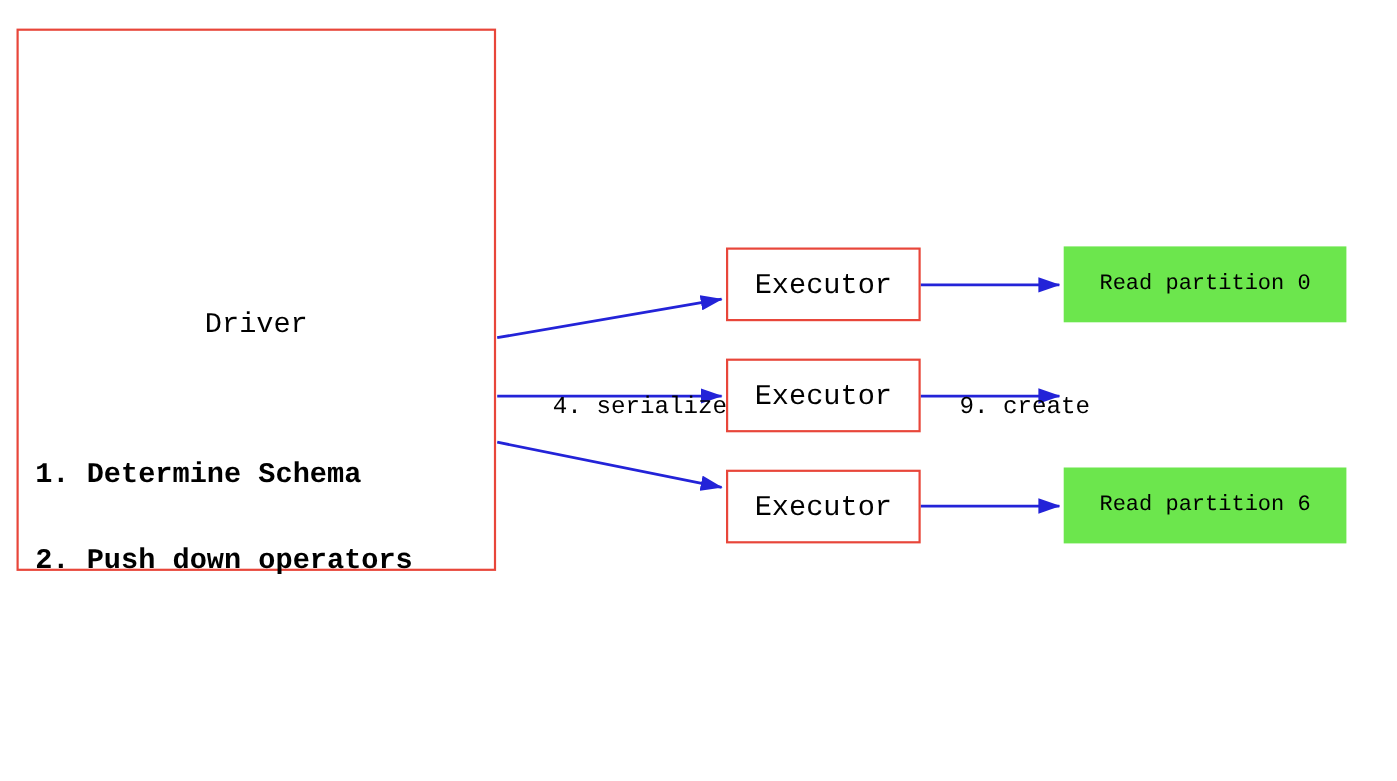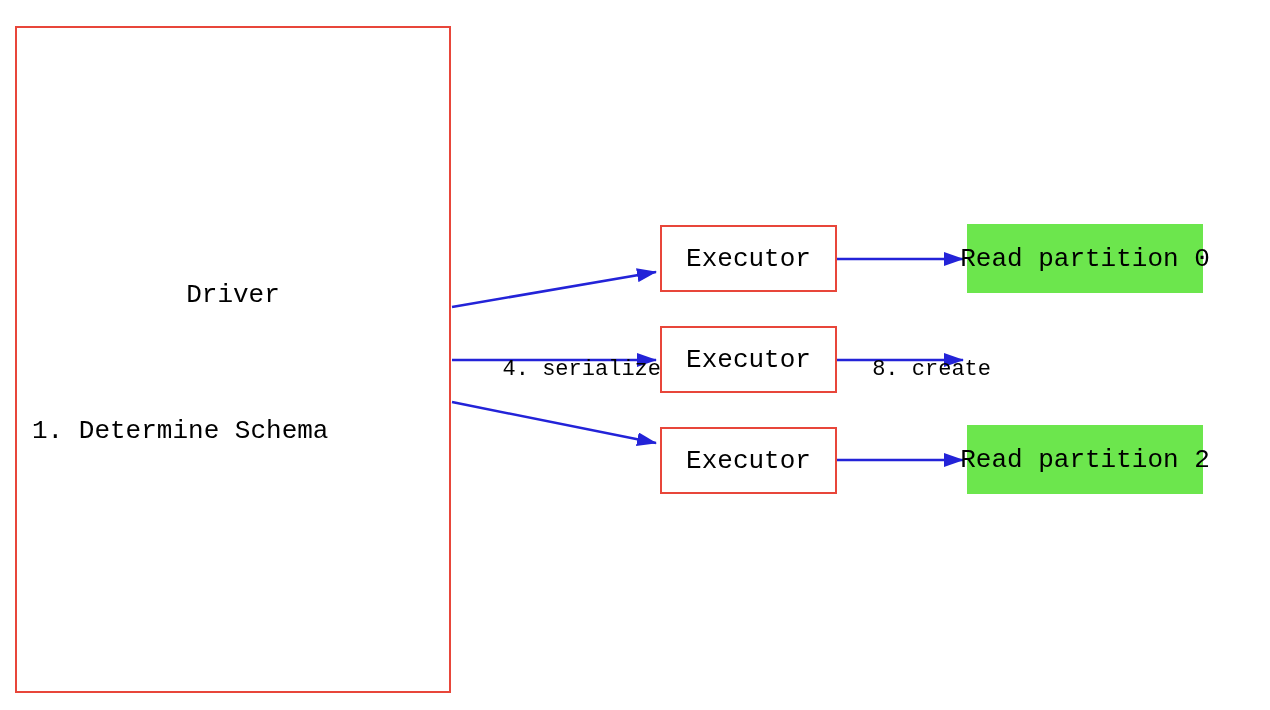--- a/index.html
+++ b/index.html
@@ -16,49 +16,50 @@
     background:var(--background);
     overflow:hidden;
     font-family:"Liberation Mono","DejaVu Sans Mono",monospace;
     color:var(--text);
   }
   .arrows{position:absolute;left:0;top:0;width:1270px;height:710px;pointer-events:none;}
   .arrows line{stroke:var(--arrow);stroke-width:2.5;}
   .arrowhead-path{fill:var(--arrow);}
 
   .driver-box{
-    position:absolute;left:15px;top:26px;width:436px;height:667px;
+    position:absolute;left:15px;top:26px;width:436px;height:493px;
     border:2px solid var(--box-border);
     background:var(--background);
     box-sizing:border-box;
   }
   .driver-title{
     position:absolute;left:0;top:253px;width:100%;
     text-align:center;
     font-size:26px;line-height:28px;
     white-space:pre;
   }
   .driver-steps{
     position:absolute;left:15px;top:338px;
     font-size:26px;line-height:26px;
     white-space:pre;
+    font-weight:bold;
   }
   .executor{
     position:absolute;left:660px;width:177px;height:67px;
     border:2px solid var(--box-border);
     background:var(--background);
     box-sizing:border-box;
     display:flex;align-items:center;justify-content:center;
     font-size:26px;white-space:pre;
   }
   .partition{
-    position:absolute;left:967px;width:236px;height:69px;
+    position:absolute;left:967px;width:257px;height:69px;
     background:var(--partition-fill);
     display:flex;align-items:center;justify-content:center;
-    font-size:26px;white-space:pre;
+    font-size:20px;white-space:pre;
   }
   .edge-label{
     position:absolute;
     font-family:Liberation Mono, monospace;
     font-size:22px;line-height:27px;
     text-align:right;
     white-space:pre;
   }
 </style>
 </head>
@@ -77,31 +78,32 @@
     <line x1="452" y1="402" x2="656" y2="443" marker-end="url(#ah)"></line>
     <line x1="818" y1="259" x2="963" y2="259" marker-end="url(#ah)"></line>
     <line x1="818" y1="360" x2="963" y2="360" marker-end="url(#ah)"></line>
     <line x1="818" y1="460" x2="963" y2="460" marker-end="url(#ah)"></line>
   </svg>
 
   <div class="driver-box">
     <div class="driver-title">Driver</div>
     <div class="driver-steps">
       <div>1. Determine Schema</div>
+      <div>2. Push down operators</div>
     </div>
   </div>
 
   <div class="executor" style="top:225px">Executor</div>
   <div class="executor" style="top:326px">Executor</div>
   <div class="executor" style="top:427px">Executor</div>
 
   <div class="partition" style="top:224px">Read partition 0</div>
-  <div class="partition" style="top:425px">Read partition 2</div>
+  <div class="partition" style="top:425px">Read partition 6</div>
 
   <div class="edge-label" style="left:451px;top:302px;width:210px">
     <div>4. serialize</div>
   </div>
 
   <div class="edge-label" style="left:791px;top:302px;width:200px">
-    <div>8. create</div>
+    <div>9. create</div>
   </div>
 
 </div>
 
 </body></html>

